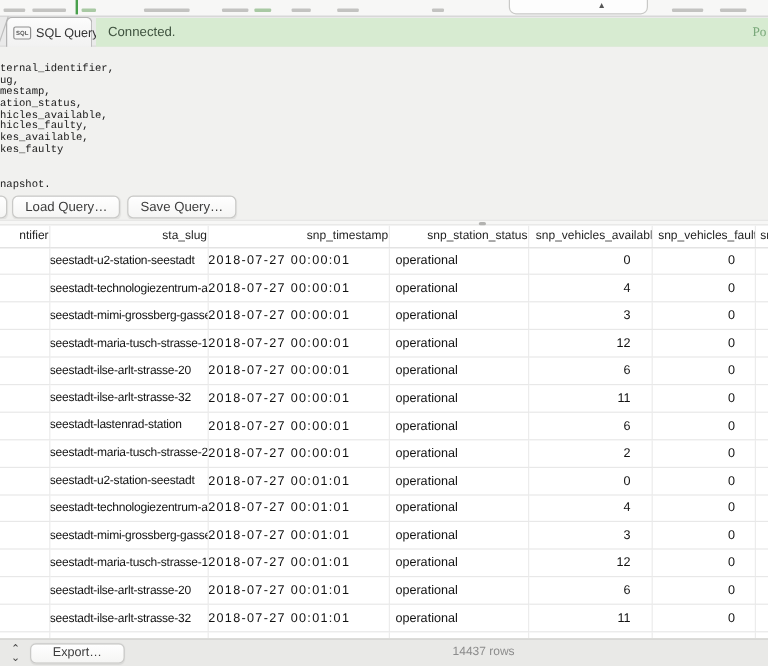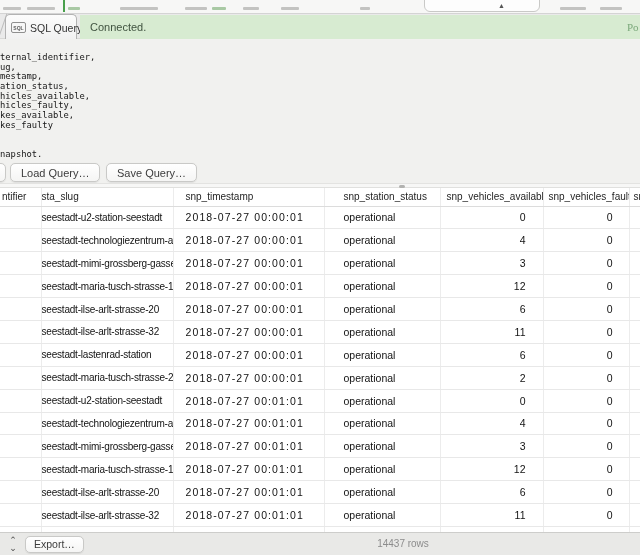--- a/index.html
+++ b/index.html
@@ -22,56 +22,56 @@
   .sql-tab { position:absolute; left:5px; top:0; width:72px; height:26px; background:linear-gradient(#fcfcfc,#f1f1f1); border:1px solid #b3b3b3; border-bottom:none; border-radius:5px 5px 0 0; display:flex; align-items:center; gap:4px; padding-left:5px; }
   .sql-badge { width:15px; height:11px; border:1px solid #8f8f8f; border-radius:2px; background:#f7f7f7; font-size:5px; font-weight:bold; color:#5d5d5d; display:flex; align-items:center; justify-content:center; letter-spacing:0; flex:0 0 auto; }
   .tab-label { font-size:10.5px; color:#333; white-space:nowrap; }
   .status-bar { position:absolute; left:80px; top:1px; width:560px; height:24px; background:#d7ebd1; overflow:hidden;padding-left:44px; }
   .status-text { position:absolute; left:10px; top:0; line-height:24px; font-size:11px; color:#3f523f; }
   .status-right { position:absolute; right:0; top:0; width:13px; overflow:hidden; line-height:24px; font-size:11px; color:#7aa87a;font-family:Liberation Serif, serif; }
 
   
   .editor { position:absolute; left:0; top:39px; width:640px; height:144px; background:#f1f1ef; overflow:hidden; }
   .code { position:absolute; left:0; top:14px; font-family:"DejaVu Sans Mono", monospace; font-size:8.8px; line-height:9.7px; color:#161616; white-space:pre; }
-  .code-line { height:9.7px; white-space:pre; }
+  .code-line { height:9.7px; white-space:pre;font-family:Liberation Mono, monospace; }
   .btn { position:absolute; height:19px; background:linear-gradient(#ffffff,#f5f5f4); border:1px solid #c9c9c7; border-radius:5px; font-size:11px; color:#3c3c3c; display:flex; align-items:center; padding:0 10px; box-shadow:0 0.5px 1px rgba(0,0,0,0.07); white-space:nowrap; }
   .btn-load { left:10px; top:124px; }
   .btn-save { left:106px; top:124px; }
   .btn-clipped { left:-24px; top:124px; width:30px; }
 
   
   .splitter { position:absolute; left:0; top:183px; width:640px; height:5px; background:#f7f7f6; border-top:1px solid #e3e3e1; border-bottom:1px solid #e0e0de; }
   .splitter-dot { position:absolute; left:399px; top:1px; width:6px; height:2.5px; border-radius:1.5px; background:#b2b2b0; }
 
   
   .results { position:absolute; left:0; top:188px; width:640px; height:344px; background:#fff; overflow:hidden; }
   table { border-collapse:collapse; table-layout:fixed; width:641px; }
   th, td { white-space:nowrap; overflow:hidden; border-right:1px solid #ececec; border-bottom:1px solid #e8e8e8; font-weight:normal; text-align:left; vertical-align:middle; }
-  th { height:18px; font-size:10px; color:#1f1f1f; border-bottom-color:#dcdcdc; }
+  th { height:18px; font-size:10px; color:#1f1f1f; border-bottom-color:#dcdcdc;text-align:right; }
   td { height:22px; font-size:10.5px; color:#121212; }
   tbody tr { height:22.9px; }
   .c0 { padding-left:2px; }
   .c1 { padding-left:0; }
   td.c1 { font-size:10px; letter-spacing:-0.2px;margin-top:13px; }
-  .c2 { padding-left:12px;margin-left:36px; }
+  .c2 { padding-left:0;margin-left:36px; }
   td.c2 { letter-spacing:1.1px; }
-  .c3 { padding-left:19px; }
+  .c3 { padding-left:5px; }
   th.c4 { padding-left:6px; }
   td.c4 { text-align:right; padding-right:17px; }
   th.c5 { padding-left:5px; }
   td.c5 { text-align:right; padding-right:16px; }
   .c6 { padding-left:4px; border-right:none; }
   tr.partial { height:6px; }
   tr.partial td { border-bottom:none; height:6px; }
 
   
   .footer { position:absolute; left:0; top:532px; width:640px; height:23px; background:#e9e9e7; border-top:1px solid #cdcdcb; }
   .stepper { position:absolute; left:7px; top:3px; width:12px; height:16px; display:flex; flex-direction:column; align-items:center; color:#4a4a4a; font-size:9px; }
   .stepper span { line-height:8px; height:8px; display:block; }
-  .btn-export { left:25px; top:2.5px; height:17px; font-size:10.5px; padding:0 8px; }
+  .btn-export { left:25px; top:2.5px; height:17px; font-size:10.5px; padding:0 18px; }
   .row-count { position:absolute; left:330px; top:0; width:146px; text-align:center; line-height:22px; font-size:10px; color:#8c8c8c; }
 </style>
 </head>
 <body>
 
 <div id="app">
 
   <div class="top-sliver">
     <div class="frag" style="left:3px;width:18px;"></div>
     <div class="frag" style="left:27px;width:28px;"></div>

